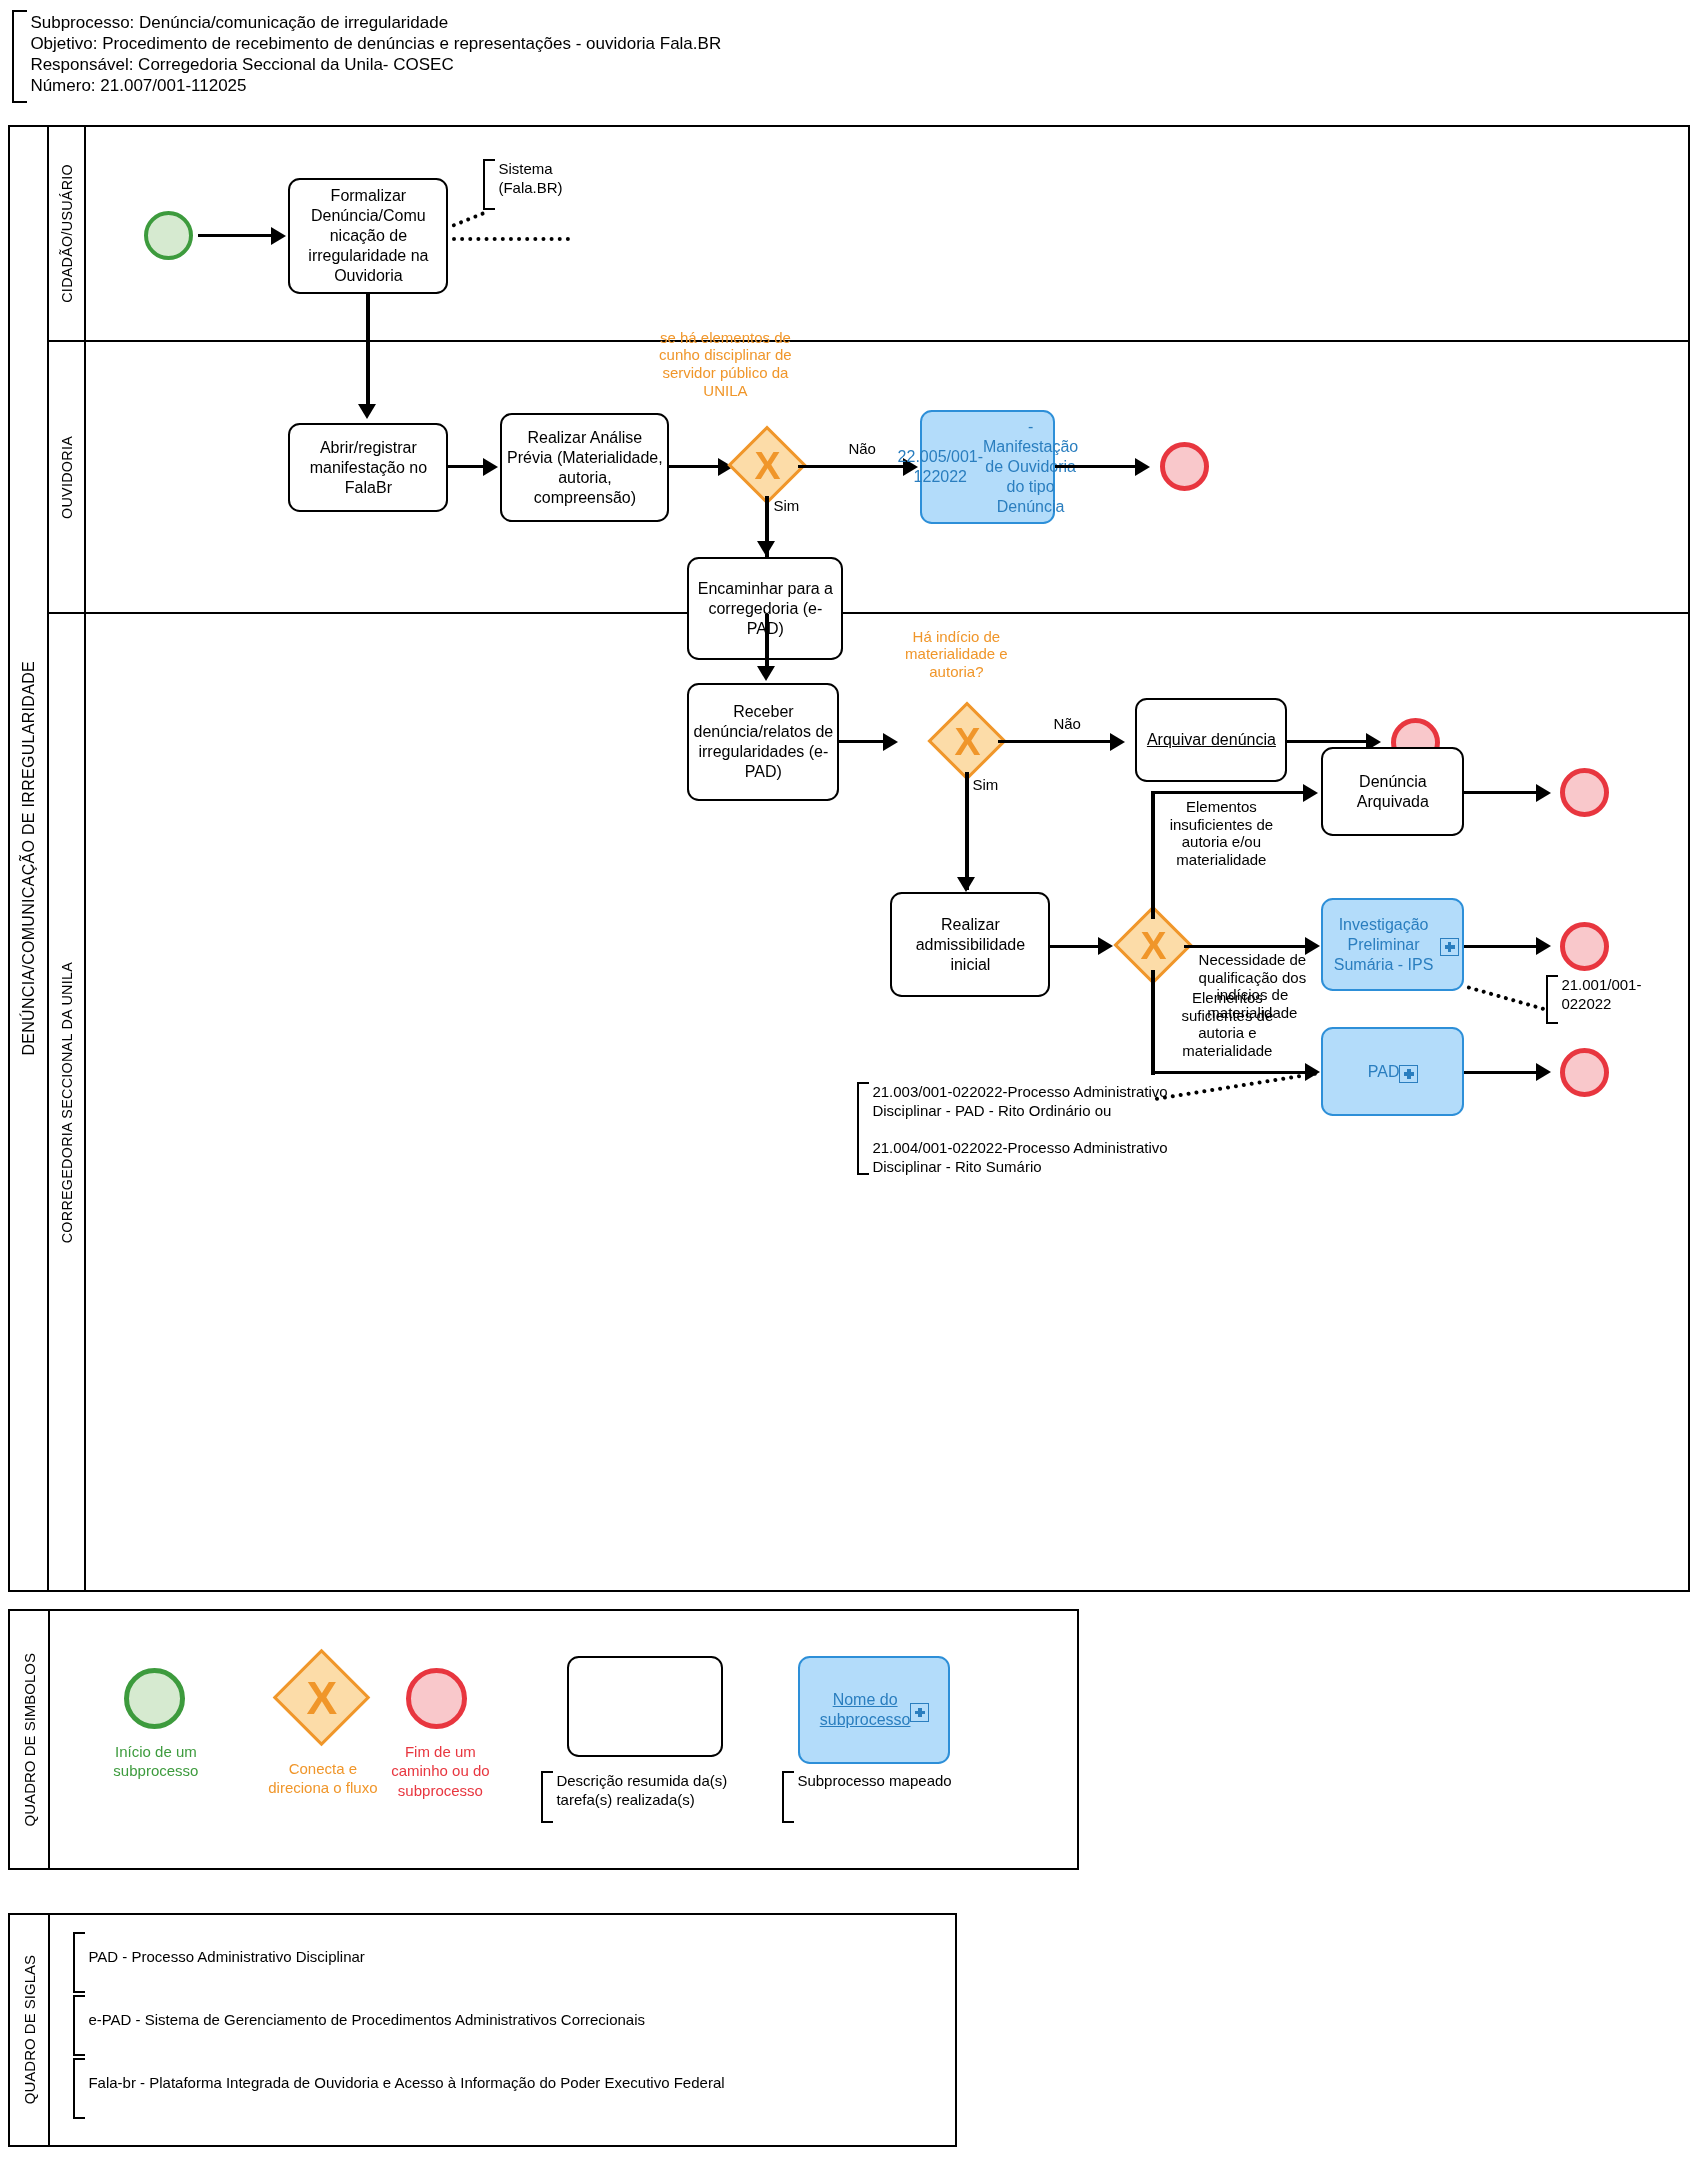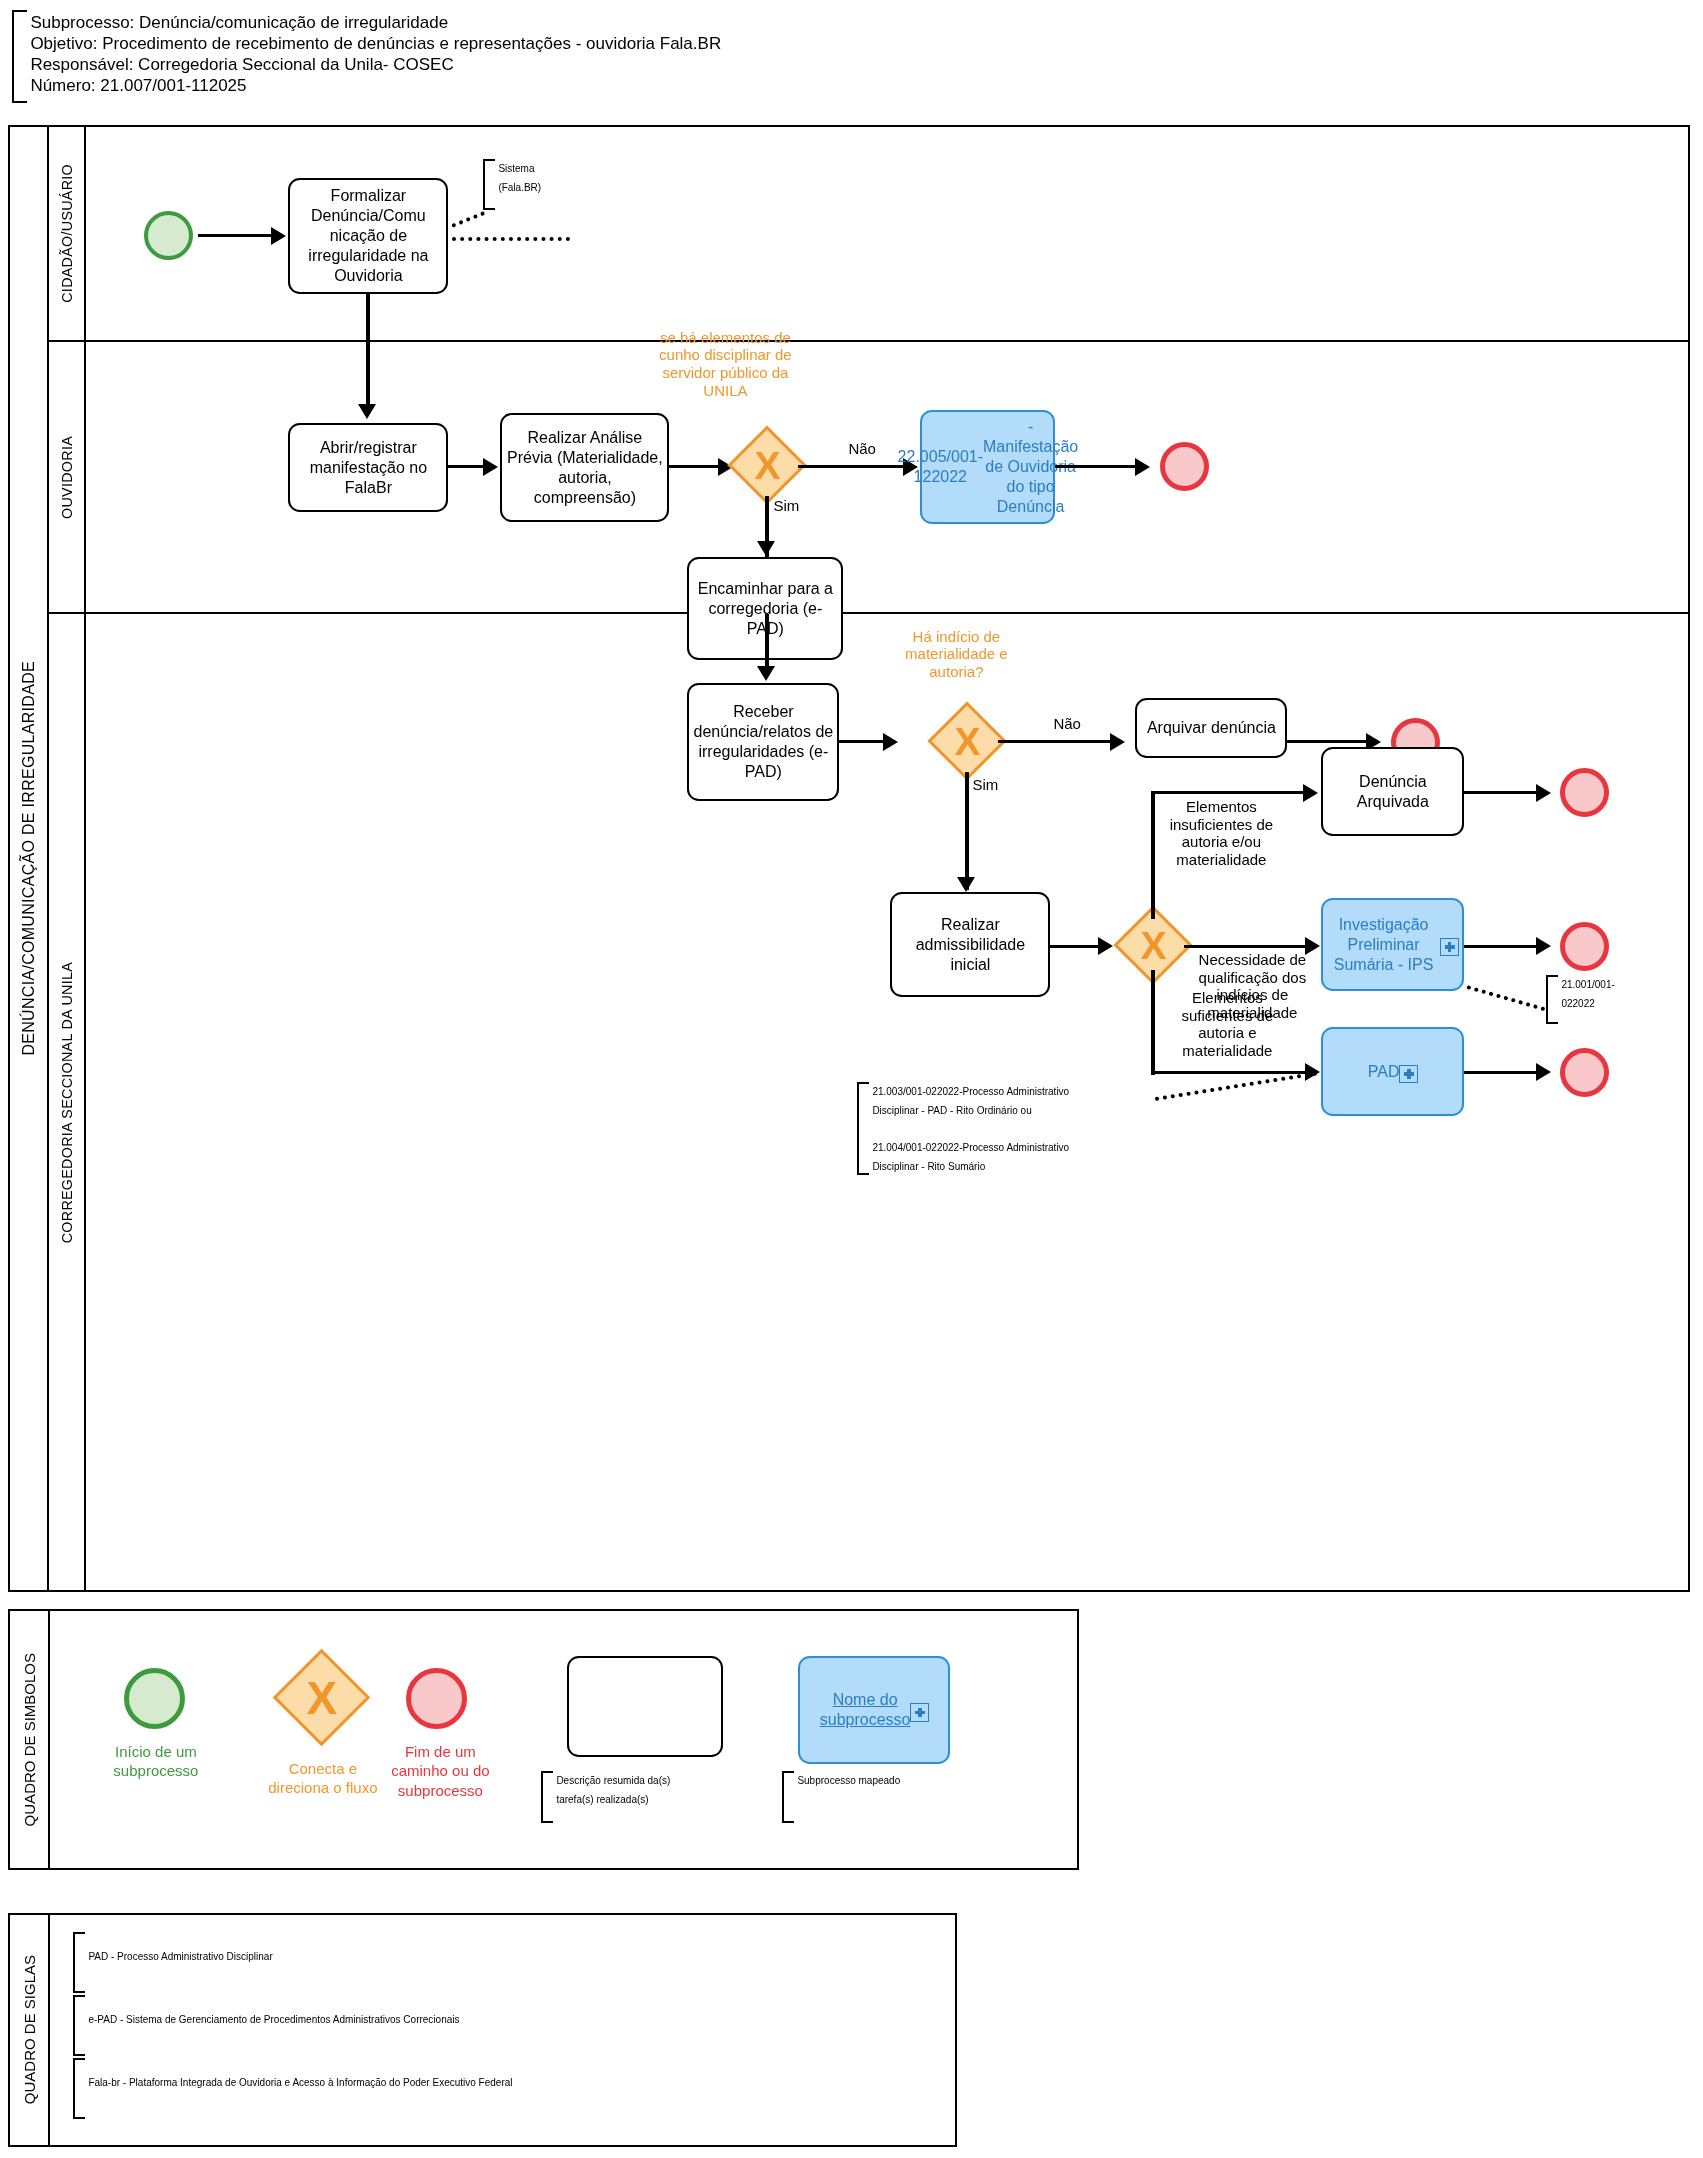--- a/index.html
+++ b/index.html
@@ -107,21 +107,21 @@
     position:absolute; font-size:15px; line-height:17.7px; color:#f0962a;
     text-align:center;
   }
 
   
   .note { position:absolute; }
   .note .brk {
     position:absolute; left:0; top:0; width:11.8px; height:100%;
     border-left:2.5px solid #000; border-top:2.5px solid #000; border-bottom:2.5px solid #000;
   }
-  .note .txt { position:absolute; left:15px; top:0; font-size:10px; line-height:19.4px; }
+  .note .txt { position:absolute; left:15px; top:0; font-size:15px; line-height:19.4px; }
 
   
   #legend-box { left:8.4px; top:1609px; width:1071px; height:261px; border:2.5px solid #000; }
   #legend-lbl {
     position:absolute; left:0; top:0; width:40px; height:100%;
     border-right:2.5px solid #000; display:flex; align-items:center; justify-content:center;
   }
   #legend-lbl span {
     writing-mode:vertical-rl; transform:rotate(180deg);
     font-size:15px; white-space:nowrap;
@@ -245,21 +245,21 @@
 
     <div class="cond-lbl" style="left:831px; top:13.5px; width:152px;">Há indício de materialidade e autoria?</div>
 
     <div class="gateway" style="left:890px; top:99px;"></div>
     <div class="gw-x" style="left:890px; top:99px;">X</div>
 
     <div class="hline" style="left:949px; top:126px; width:122px;"></div>
     <div class="arr-r" style="left:1061px; top:119px;"></div>
     <div class="flow-lbl" style="left:1004px; top:101px;">Não</div>
 
-    <div class="task" style="left:1086px; top:84px; width:152px; height:60px;">Arquivar denúncia</div>
+    <div class="task" style="left:1086px; top:84px; width:152px; height:84px;text-decoration:underline;">Arquivar denúncia</div>
 
     <div class="hline" style="left:1238px; top:126px; width:89px;"></div>
     <div class="arr-r" style="left:1317px; top:119px;"></div>
     <div class="end-ev" style="left:1342px; top:104px;"></div>
 
     <div class="vline" style="left:916px; top:158px; height:118px;"></div>
     <div class="arr-d" style="left:908px; top:263px;"></div>
     <div class="flow-lbl" style="left:923px; top:162px;">Sim</div>
 
     <div class="task" style="left:841px; top:278px; width:160px; height:105px;">Realizar admissibilidade inicial</div>

